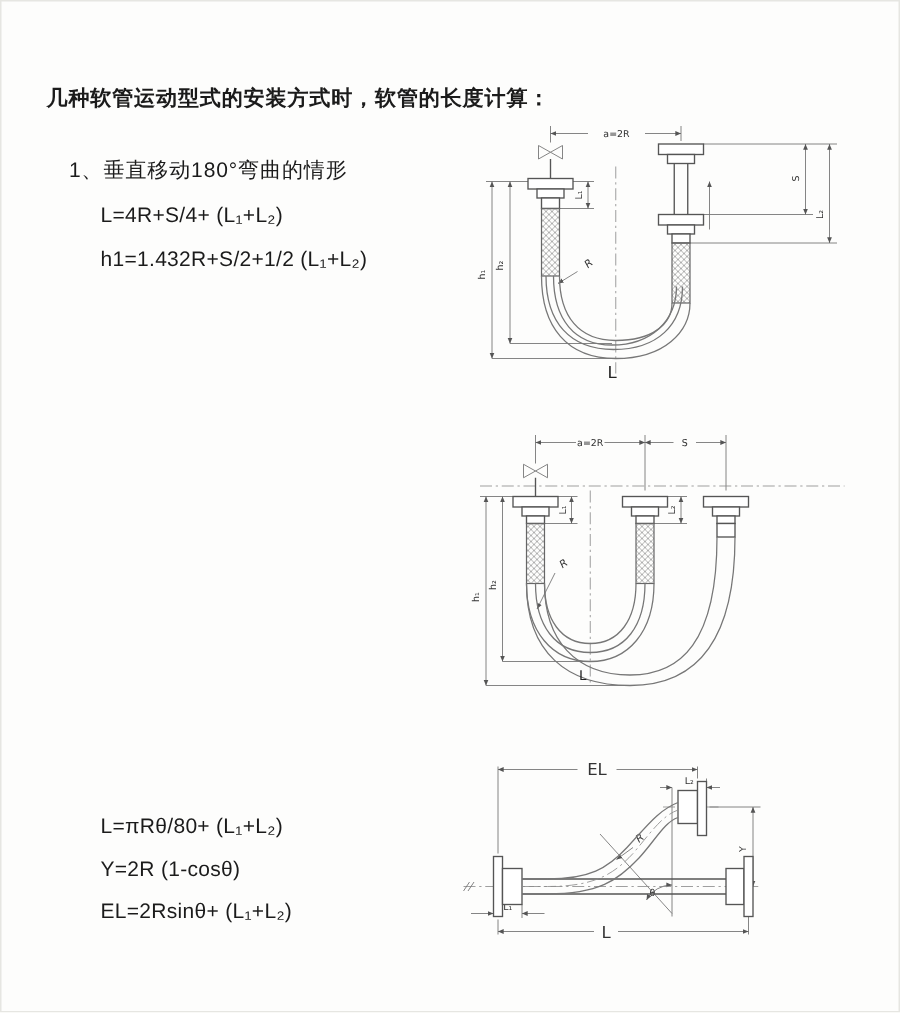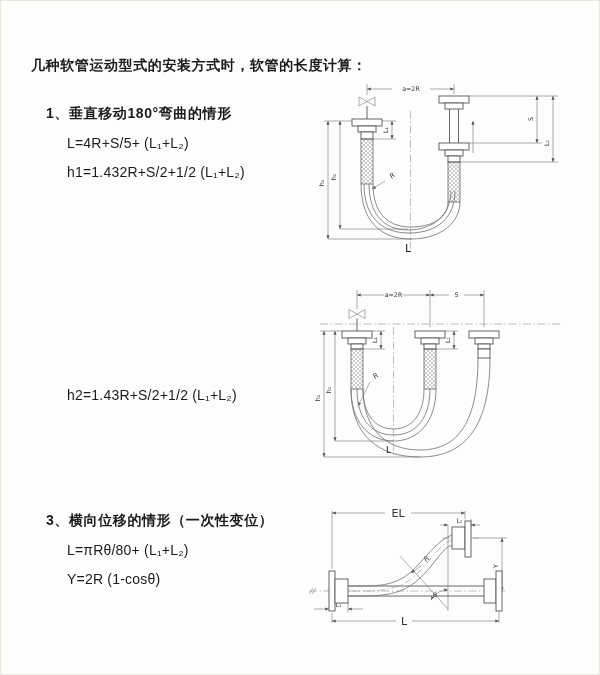--- a/index.html
+++ b/index.html
@@ -1,47 +1,46 @@
 <!DOCTYPE html>
 <html><head>
 <meta charset="utf-8">
 <style>
   html,body{margin:0;padding:0;background:#ffffff;}
   .page{position:relative;width:600px;height:675px;background:#fdfdfc;overflow:hidden;
         font-family:"Liberation Sans","DejaVu Sans",sans-serif;color:#1b1b1b;
         border:1px solid #e6e6e2;box-sizing:border-box;}
   .title{position:absolute;left:30px;top:20px;font-size:14px;font-weight:700;letter-spacing:.6px;margin-top:36px;}
-  .sec-h{position:absolute;font-size:14px;font-weight:700;letter-spacing:.6px;}
+  .sec-h{position:absolute;font-size:14px;font-weight:400;letter-spacing:.6px;}
   .fline{position:absolute;font-size:14px;letter-spacing:.2px;}
   .diag{position:absolute;}
   svg text{fill:#333;font-family:"DejaVu Sans",sans-serif;}
   .dt{font-size:6.3px;}
   .bt{font-size:11px;fill:#222;}
   .o{stroke:#555;fill:#fff;stroke-width:.9;}
   .t{stroke:#777;stroke-width:.6;fill:none;}
   .h{stroke:#777;stroke-width:.85;fill:none;}
   .cl{stroke:#8a8a8a;stroke-width:.55;fill:none;stroke-dasharray:8 2.5 1.5 2.5;}
   .it{font-style:italic;font-size:7px;}
 </style>
 </head>
 <body>
 
 <div class="page">
 
   <div class="title">几种软管运动型式的安装方式时，软管的长度计算：</div>
 
   <div class="sec-h" style="left:45px;top:104px">1、垂直移动180°弯曲的情形</div>
-  <div class="fline" style="left:66px;top:134px">L=4R+S/5+ (L₁+L₂)</div>
+  <div class="fline" style="left:66px;top:134px">L=4R+S/4+ (L₁+L₂)</div>
   <div class="fline" style="left:66px;top:163px">h1=1.432R+S/2+1/2 (L₁+L₂)</div>
 
-  <div class="fline" style="left:66px;top:386px">h2=1.43R+S/2+1/2 (L₁+L₂)</div>
-
-  <div class="sec-h" style="left:45px;top:511px">3、横向位移的情形（一次性变位）</div>
+
   <div class="fline" style="left:66px;top:541px">L=πRθ/80+ (L₁+L₂)</div>
   <div class="fline" style="left:66px;top:570px">Y=2R (1-cosθ)</div>
+  <div class="fline" style="left:66px;top:598px">EL=2Rsinθ+ (L₁+L₂)</div>
 
   <svg class="diag" style="left:307px;top:72px;width:285px;height:185px" viewBox="0 0 285 185">
     <defs>
       <pattern id="braid" width="4" height="4" patternUnits="userSpaceOnUse">
         <path d="M0,4 L4,0 M0,0 L4,4" stroke="#979797" stroke-width="0.5" fill="none"></path>
       </pattern>
       <marker id="ah" viewBox="0 0 10 10" refX="9" refY="5" markerWidth="7" markerHeight="7" orient="auto-start-reverse">
         <path d="M0,1.2 L9,5 L0,8.8 z" fill="#555"></path>
       </marker>
     </defs>

